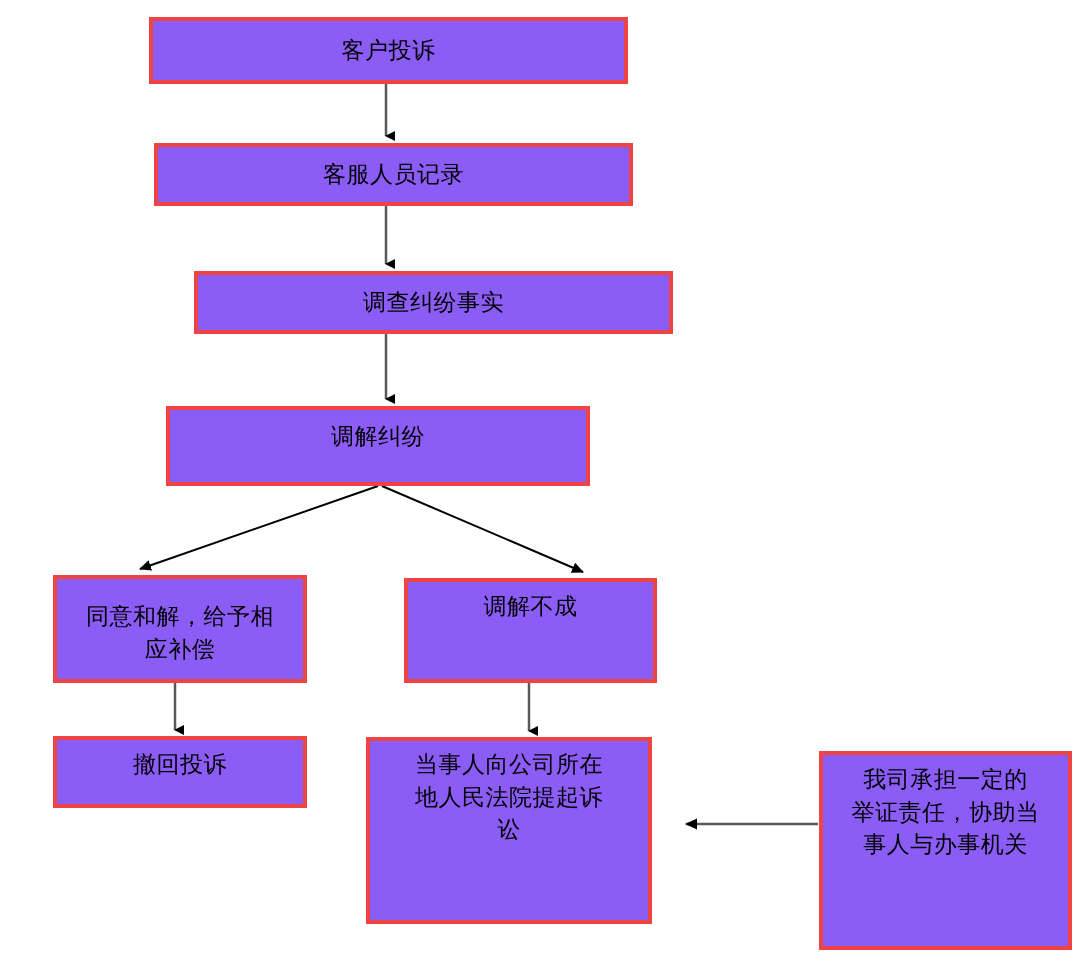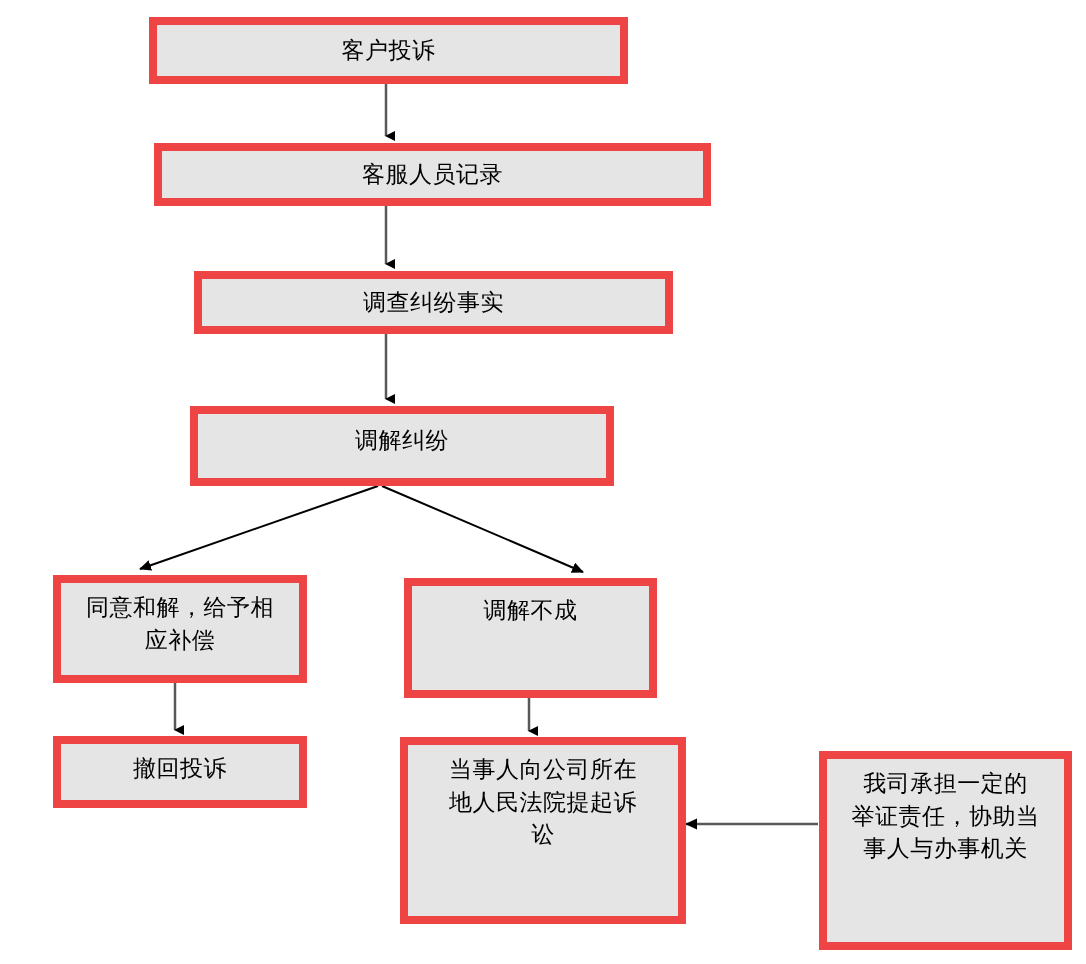--- a/index.html
+++ b/index.html
@@ -22,22 +22,22 @@
     position: absolute;
     left: 0;
     top: 0;
     width: 1086px;
     height: 964px;
     pointer-events: none;
   }
   .node {
     position: absolute;
     box-sizing: border-box;
-    border: 8px solid #ef4444;
-    background: #e5e5e5;
+    border: 4px solid #ef4444;
+    background: #8b5cf6;
     display: flex;
     justify-content: center;
     text-align: center;
     z-index: 2;
   }
   .node .node-label {
     display: block;
     color: #000000;
     font-size: 23px;
     line-height: 1.42;
@@ -80,46 +80,46 @@
 
     <line x1="529" y1="683" x2="529" y2="731" stroke="#595959" stroke-width="2.5" marker-end="url(#arrow-down)"></line>
 
     <line x1="818" y1="824" x2="686" y2="824" stroke="#595959" stroke-width="2.5" marker-end="url(#arrow-generic)"></line>
   </svg>
 
   <div class="node v-center" style="left:149px; top:17px; width:479px; height:67px;">
     <span class="node-label">客户投诉</span>
   </div>
 
-  <div class="node v-center" style="left:154px; top:143px; width:557px; height:63px;">
+  <div class="node v-center" style="left:154px; top:143px; width:479px; height:63px;">
     <span class="node-label">客服人员记录</span>
   </div>
 
   <div class="node v-center" style="left:160px; top:271px; width:479px; height:63px;margin-left:34px;">
     <span class="node-label">调查纠纷事实</span>
   </div>
 
-  <div class="node v-top pad-top-md" style="left:166px; top:406px; width:424px; height:80px;margin-left:24px;">
+  <div class="node v-top pad-top-md" style="left:166px; top:406px; width:424px; height:80px;">
     <span class="node-label">调解纠纷</span>
   </div>
 
-  <div class="node v-top pad-top-sm" style="left:53px; top:575px; width:254px; height:108px;">
+  <div class="node v-top pad-top-sm" style="left:53px; top:575px; width:254px; height:108px;align-items:center;">
     <span class="node-label">同意和解，给予相
 应补偿</span>
   </div>
 
-  <div class="node v-top pad-top-sm" style="left:404px; top:578px; width:253px; height:120px;text-align:center;">
+  <div class="node v-top pad-top-sm" style="left:404px; top:578px; width:253px; height:105px;text-align:center;">
     <span class="node-label">调解不成</span>
   </div>
 
   <div class="node v-top pad-top-sm" style="left:53px; top:736px; width:254px; height:72px;">
     <span class="node-label">撤回投诉</span>
   </div>
 
-  <div class="node v-top pad-top-sm" style="left:400px; top:737px; width:286px; height:187px;">
+  <div class="node v-top pad-top-sm" style="left:366px; top:737px; width:286px; height:187px;font-family:Liberation Serif, serif;">
     <span class="node-label">当事人向公司所在
 地人民法院提起诉
 讼</span>
   </div>
 
   <div class="node v-top pad-top-sm" style="left:819px; top:751px; width:253px; height:199px;">
     <span class="node-label">我司承担一定的
 举证责任，协助当
 事人与办事机关</span>
   </div>

